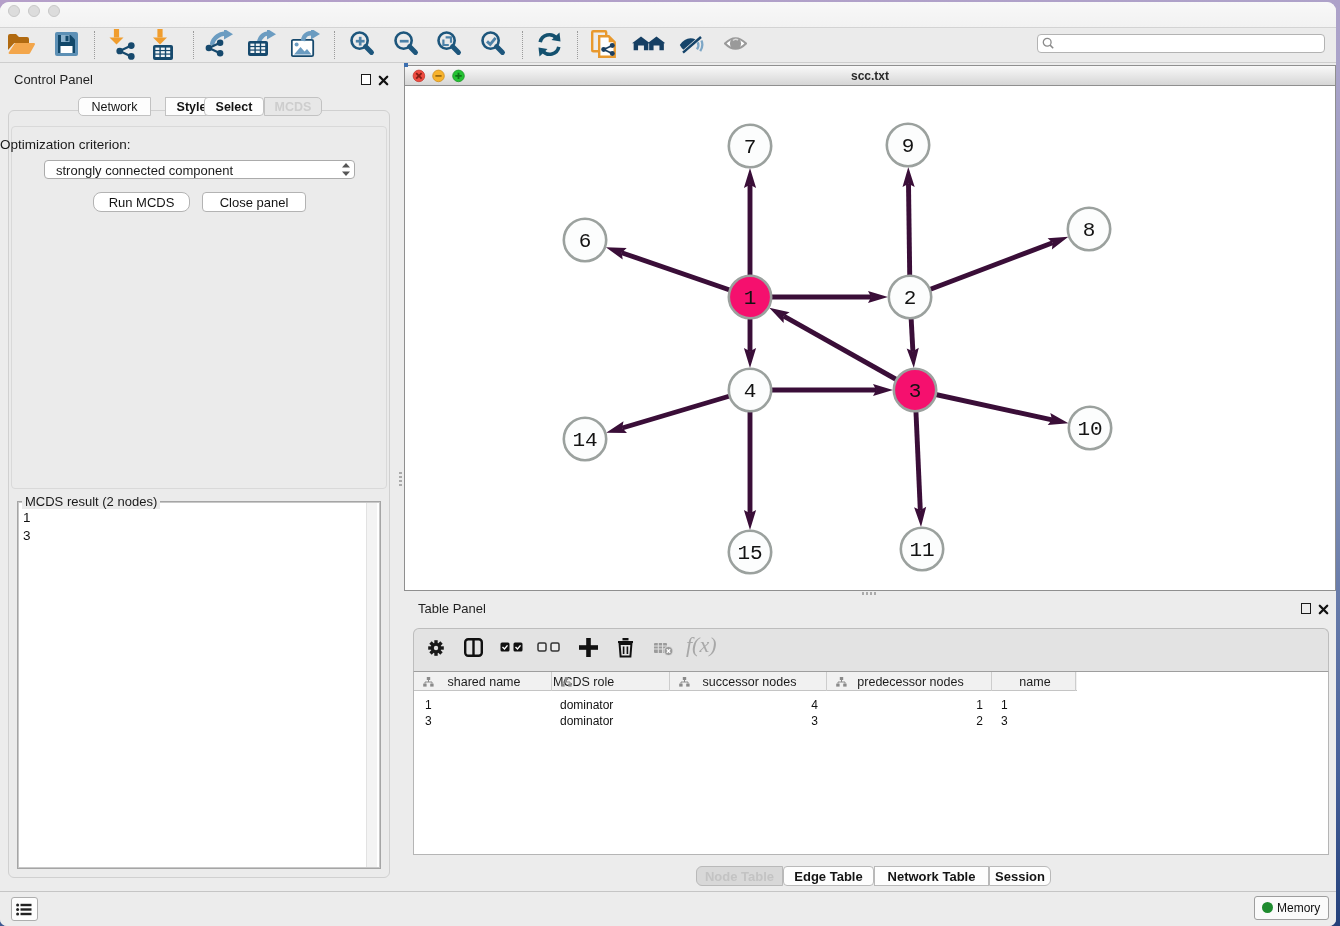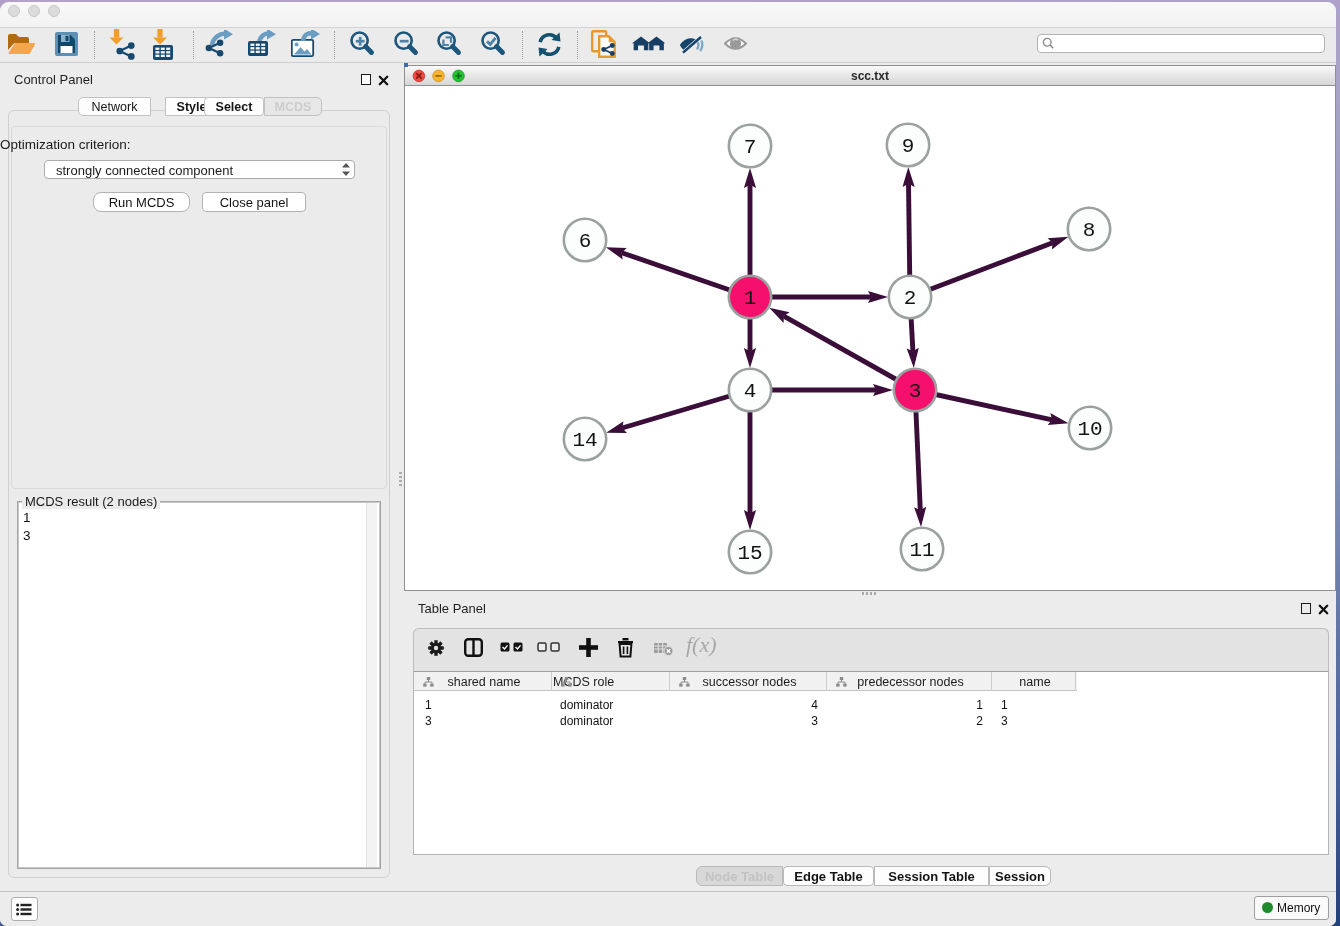--- a/index.html
+++ b/index.html
@@ -342,21 +342,21 @@
 <div style="position:absolute;left:671px;top:698px;width:147px;text-align:right;font-size:12px;color:#111">4</div>
 <div style="position:absolute;left:828px;top:698px;width:155px;text-align:right;font-size:12px;color:#111">1</div>
 <div style="position:absolute;left:1001px;top:698px;font-size:12px;color:#111">1</div>
 <div style="position:absolute;left:425px;top:714px;font-size:12px;color:#111">3</div>
 <div style="position:absolute;left:560px;top:714px;font-size:12px;color:#111">dominator</div>
 <div style="position:absolute;left:671px;top:714px;width:147px;text-align:right;font-size:12px;color:#111">3</div>
 <div style="position:absolute;left:828px;top:714px;width:155px;text-align:right;font-size:12px;color:#111">2</div>
 <div style="position:absolute;left:1001px;top:714px;font-size:12px;color:#111">3</div>
 <div style="position:absolute;left:696px;top:866px;width:87px;height:20px;background:#d8d8d8;border:1px solid #b9b9b9;border-radius:6px 0 0 6px;box-sizing:border-box;text-align:center;font-size:13px;font-weight:bold;color:#c3c3c3;line-height:20px">Node Table</div>
 <div style="position:absolute;left:783px;top:866px;width:91px;height:20px;background:#fdfdfd;border:1px solid #b9b9b9;border-radius:4px;box-sizing:border-box;text-align:center;font-size:13px;font-weight:bold;color:#141414;line-height:20px">Edge Table</div>
-<div style="position:absolute;left:874px;top:866px;width:115px;height:20px;background:#fdfdfd;border:1px solid #b9b9b9;border-radius:0;box-sizing:border-box;text-align:center;font-size:13px;font-weight:bold;color:#141414;line-height:20px">Session Table</div>
+<div style="position:absolute;left:874px;top:866px;width:115px;height:20px;background:#fdfdfd;border:1px solid #b9b9b9;border-radius:0;box-sizing:border-box;text-align:center;font-size:13px;font-weight:bold;color:#141414;line-height:20px">Network Table</div>
 <div style="position:absolute;left:989px;top:866px;width:62px;height:20px;background:#fdfdfd;border:1px solid #b9b9b9;border-radius:0 6px 6px 0;box-sizing:border-box;text-align:center;font-size:13px;font-weight:bold;color:#141414;line-height:20px">Session</div>
 
 <div class="abs" style="left:399px;top:472px;width:3px;height:16px;background:repeating-linear-gradient(#aaa,#aaa 2px,#ececec 2px,#ececec 4px)"></div>
 <div class="abs" style="left:862px;top:592px;width:16px;height:3px;background:repeating-linear-gradient(90deg,#aaa,#aaa 2px,#ececec 2px,#ececec 4px)"></div>
 
 <div class="abs" style="left:11px;top:897px;width:27px;height:24px;background:#fdfdfd;border:1px solid #aeaeae;border-radius:3px"></div>
 <svg style="position:absolute;left:16px;top:903px" width="16" height="13" viewBox="0 0 16 13">
     <circle cx="1.6" cy="2" r="1.5" fill="#222"></circle>
     <rect x="4.5" y="0.8" width="11" height="2.4" fill="#222"></rect>
     <circle cx="1.6" cy="6.5" r="1.5" fill="#222"></circle>

